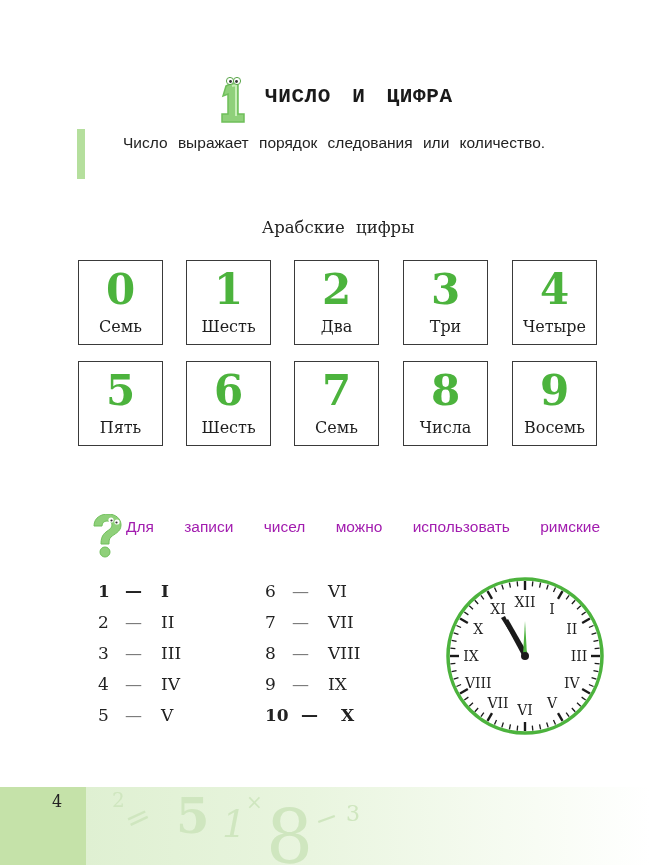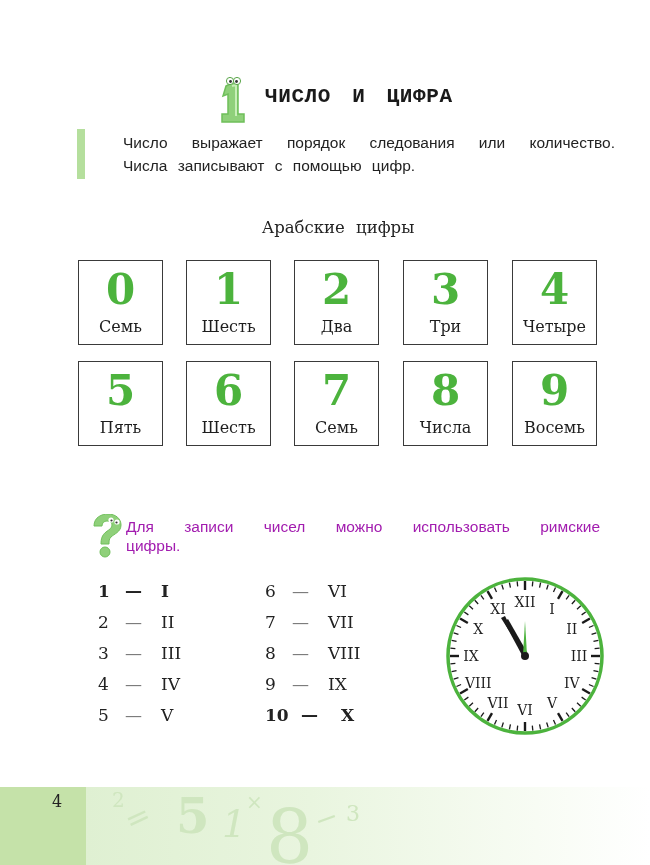--- a/index.html
+++ b/index.html
@@ -90,21 +90,20 @@
   <circle cx="16" cy="5" r="3.6" fill="#fff" stroke="#5aa64a" stroke-width="1"></circle>
   <circle cx="23" cy="5" r="3.6" fill="#fff" stroke="#5aa64a" stroke-width="1"></circle>
   <circle cx="16.5" cy="5.5" r="1.4" fill="#333"></circle>
   <circle cx="22.5" cy="5.5" r="1.4" fill="#333"></circle>
 </svg>
 <div class="abs title-text">ЧИСЛО И ЦИФРА</div>
 
 <div class="abs intro-bar"></div>
 <div class="abs intro-text">
   <div>Число выражает порядок следования или количество.</div>
-  <div>Числа записывают с помощью цифр.</div>
 </div>
 
 <div class="abs arabic-heading">Арабские цифры</div>
 
 <div class="abs grid">
   <div class="cell" style="left:0;top:0">
       <div class="digit">0</div>
       <div class="word">Семь</div>
     </div>
   <div class="cell" style="left:108px;top:0">
@@ -149,21 +148,20 @@
 <svg class="abs q-icon" viewBox="0 0 32 44">
   <path d="M4 12 C4 3 12 0 18 0 C26 0 31 5 31 11 C31 18 24 20 21 23 C19 25 19 27 19 30 L11 30 C11 25 12 21 16 18 C20 15 22 14 22 11 C22 8 20 7 17 7 C14 7 12 9 12 12 Z" fill="#8fd07a" stroke="#6fbf5a" stroke-width="1"></path>
   <circle cx="15" cy="38" r="5" fill="#8fd07a" stroke="#6fbf5a" stroke-width="1"></circle>
   <circle cx="21" cy="6" r="2.6" fill="#fff"></circle>
     <circle cx="27" cy="8" r="2.6" fill="#fff"></circle>
   <circle cx="21.5" cy="6.5" r="1.1" fill="#333"></circle>
     <circle cx="26.5" cy="8.5" r="1.1" fill="#333"></circle>
 </svg>
 <div class="abs roman-intro">
   <div class="l1">Для записи чисел можно использовать римские</div>
-  <div>цифры.</div>
 </div>
 
 <div class="abs roman-list">
   <div class="rrow bold" style="left:0;top:0">
       <span class="n">1</span>
       <span class="dash">—</span>
       <span class="r">I</span>
     </div>
   <div class="rrow" style="left:0;top:31px">
       <span class="n">2</span>

